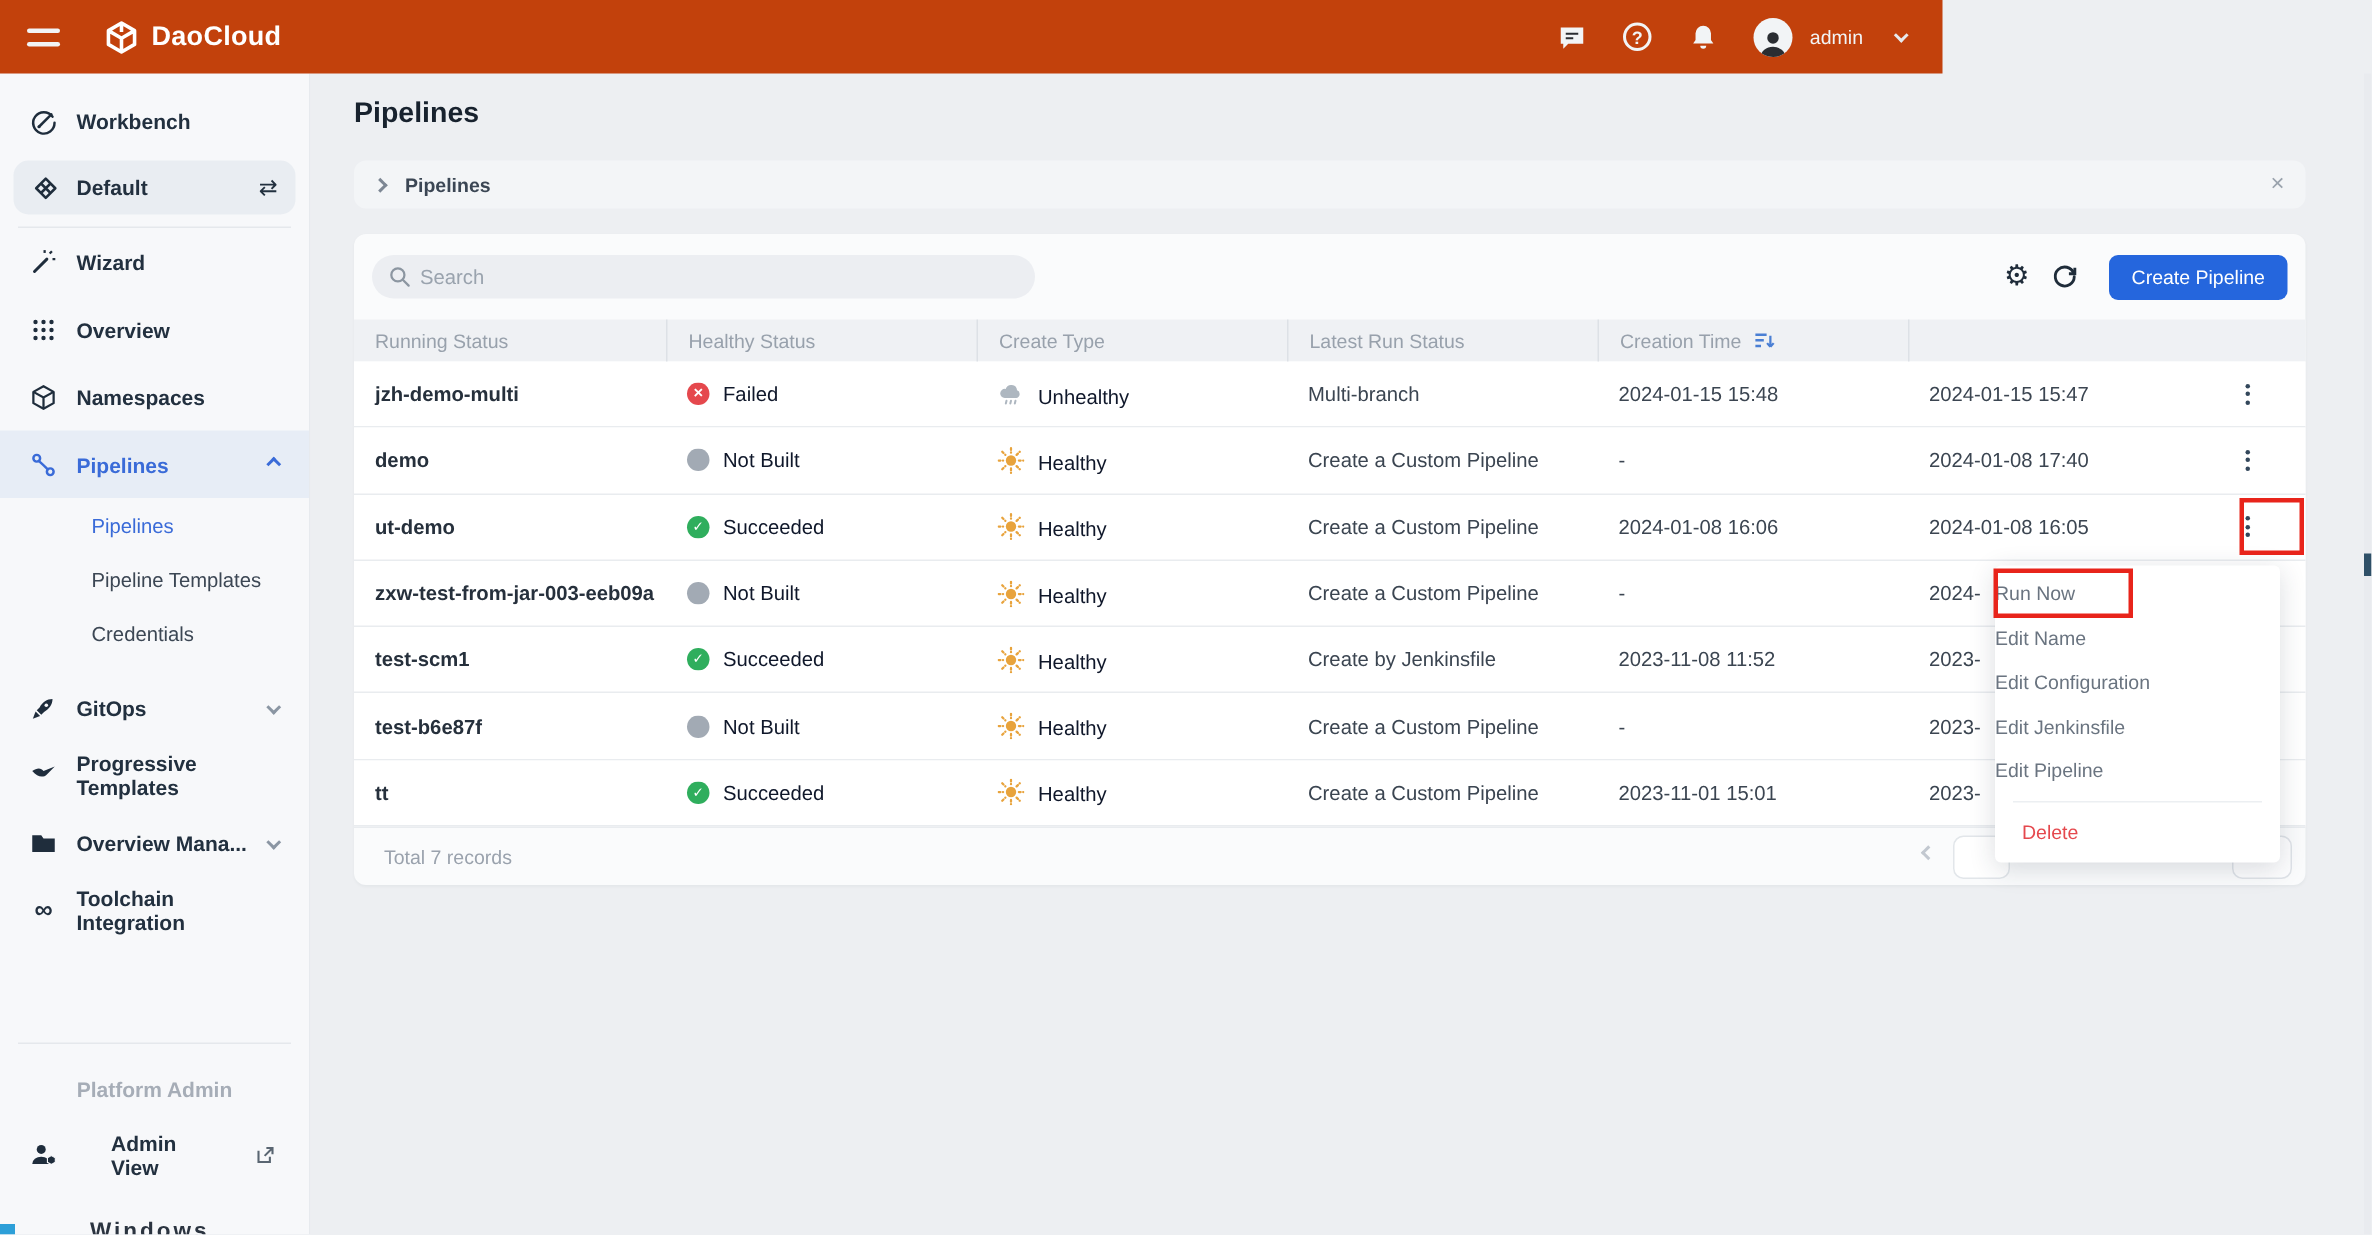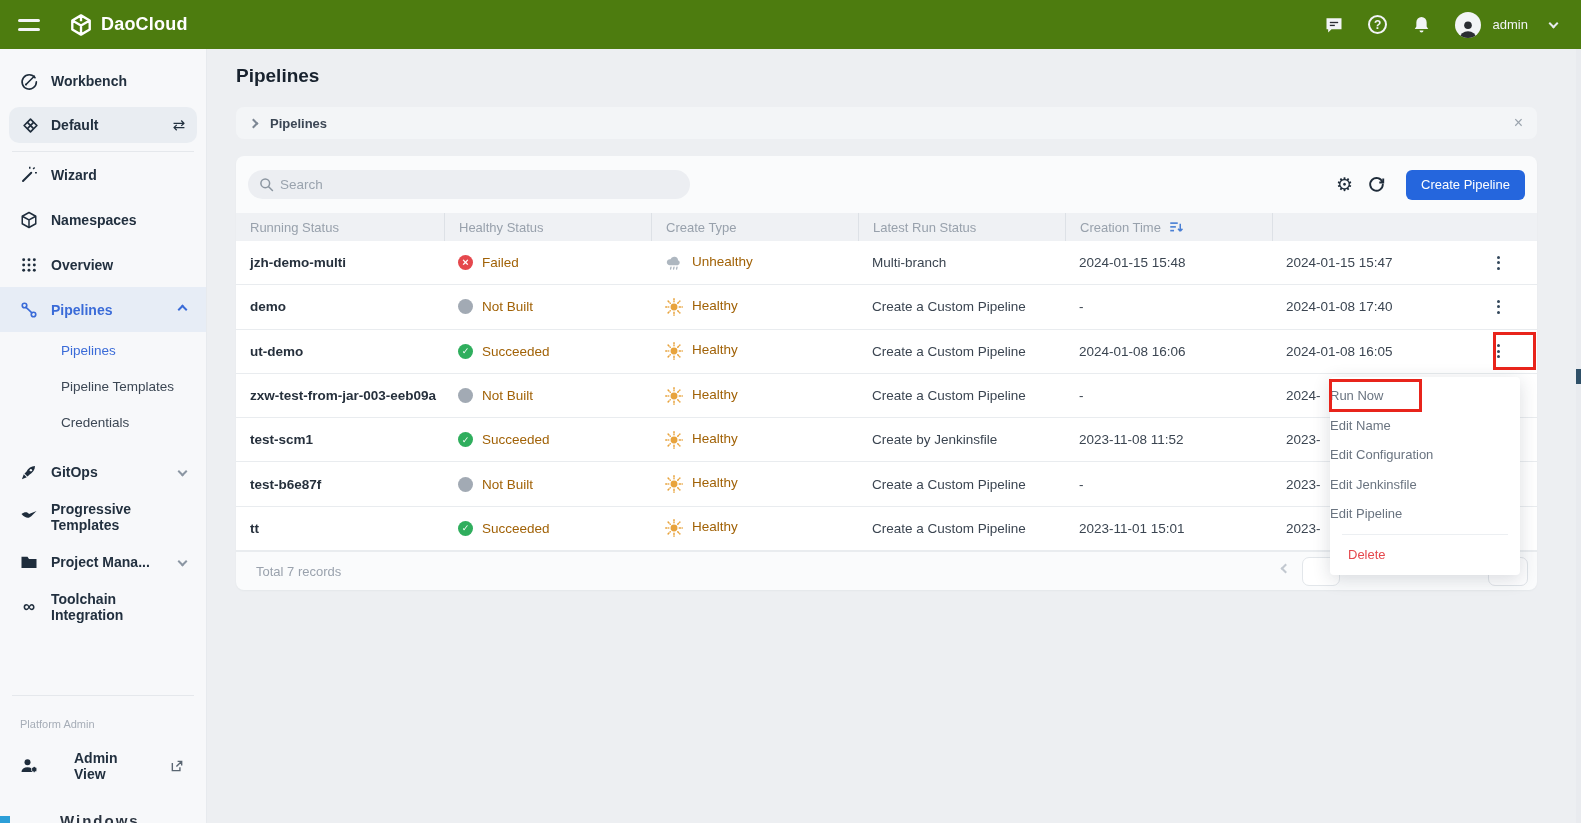--- a/index.html
+++ b/index.html
@@ -1,21 +1,21 @@
 <!DOCTYPE html>
 <html><head>
 <meta charset="utf-8">
 <style>
   * { margin:0; padding:0; box-sizing:border-box; }
   html,body { width:1581px; height:823px; }
   body { font-family:"Liberation Sans","DejaVu Sans",sans-serif; background:#edeff2; overflow:hidden; }
   .stage { position:relative; width:1581px; height:823px; overflow:hidden; }
 
   
-  .topbar { position:absolute; left:0; top:0; width:1581px; height:49px; background:#4d7c0f; display:flex; align-items:center; z-index:30; }
+  .topbar { position:absolute; left:0; top:0; width:1295px; height:49px; background:#c2410c; display:flex; align-items:center; z-index:30; }
   .hamburger { margin-left:18px; width:22px; cursor:pointer; display:flex; flex-direction:column; gap:6px; }
   .hamburger span { display:block; height:3px; border-radius:2px; background:#f2f4f6; }
   .brand { display:flex; align-items:center; gap:9px; margin-left:30px; }
   .brand-name { color:#ffffff; font-size:18px; font-weight:bold; letter-spacing:.2px; }
   .top-right { margin-left:auto; display:flex; align-items:center; gap:22px; margin-right:24px; }
   .tb-icon { width:22px; height:22px; display:flex; align-items:center; justify-content:center; cursor:pointer; }
   .help-circle { width:19px; height:19px; border:2px solid #f2f4f6; border-radius:50%; color:#f2f4f6; font-size:12px; font-weight:bold; display:flex; align-items:center; justify-content:center; }
   .avatar { width:26px; height:26px; background:#f2f4f6; border-radius:50%; display:flex; align-items:flex-end; justify-content:center; overflow:hidden; }
   .admin-label { color:#f2f4f6; font-size:13px; margin-left:-10px; }
   .chev { display:inline-block; width:7px; height:7px; border-right:2px solid; border-bottom:2px solid; }
@@ -35,21 +35,21 @@
   .swap-glyph { margin-left:auto; font-size:15px; color:#22303f; cursor:pointer; }
   .side-div { height:1px; background:#e5e8ec; margin:8px 12px 0 12px; }
   .side-active { background:#e7edf6; }
   .side-active .lbl, .side-active .chev { color:#3a6bd8; }
   .sub-row { height:36px; padding-left:61px; font-size:13.5px; color:#3c4754; display:flex; align-items:center; cursor:pointer; }
   .sub-active { color:#3a6bd8; }
   .side-chev { margin-left:auto; color:#8b96a3; }
   .icon16 { width:18px; height:18px; flex:0 0 18px; display:flex; align-items:center; justify-content:center; }
   .inf-glyph { font-size:17px; font-weight:bold; color:#22303f; line-height:1; }
   .sidebar-bottom { position:absolute; left:0; right:0; top:638px; }
-  .pa-label { padding:22px 20px 0 20px; font-size:11px; font-weight:normal; color:#a6adb7; }
+  .pa-label { padding:22px 20px 0 20px; font-size:14px; font-weight:bold; color:#a6adb7;text-align:center; }
   .row-admin { margin-top:18px; height:36px;gap:36px; }
   .ext-ico { margin-left:2px; }
 
   
   .main { position:absolute; left:207px; top:49px; width:1374px; height:774px; }
   .page-title { position:absolute; left:29px; top:16px; font-size:19px; font-weight:bold; color:#18222e; }
   .breadcrumb { position:absolute; left:29px; top:58px; width:1301px; height:32px; background:#f3f5f7; border-radius:8px; display:flex; align-items:center; padding:0 14px; }
   .bc-chev { color:#7d8794; margin-right:13px; }
   .bc-text { font-size:13px; font-weight:600; color:#3b4654; }
   .bc-close { margin-left:auto; color:#9aa3ad; font-size:16px; cursor:pointer; line-height:1; }
@@ -63,21 +63,21 @@
   .tool-icons { margin-left:auto; display:flex; align-items:center; gap:14px; }
   .gear-glyph { font-size:19px; color:#1f2c3a; cursor:pointer; line-height:1; }
   .create-btn { margin-left:6px; width:119px; height:30px; background:#2566dd; color:#fff; border:none; border-radius:6px; font-size:13px; font-family:inherit; cursor:pointer; }
 
   .thead { height:28px; background:#eff1f4; display:grid; grid-template-columns:208px 207px 207px 207px 207px 207px 58px; align-items:center; }
   .th { font-size:13px; color:#98a1ac; padding-left:14px; border-left:1px solid #dde1e6; height:100%; display:flex; align-items:center; gap:8px; }
   .th:first-child { border-left:none; }
   .tbody .tr { height:44.3px; background:#ffffff; border-bottom:1px solid #e9ecef; display:grid; grid-template-columns:208px 207px 207px 207px 207px 207px 58px; align-items:center; }
   .td { font-size:13.5px; color:#3b4551; padding-left:14px; overflow:hidden; white-space:nowrap; }
   .td.name { font-weight:600; color:#26303c; font-size:13.5px; }
-  .td.status { display:flex; align-items:flex-start; gap:9px; color:#a16207; }
+  .td.status { display:flex; align-items:flex-end; gap:9px; color:#0f172a; }
   .dot { width:15px; height:15px; border-radius:50%; display:inline-flex; align-items:center; justify-content:center; color:#fff; font-size:11px; font-weight:bold; flex:0 0 15px; }
   .st-failed { background:#e5484d; } .st-failed::after { content:"×"; margin-top:-1px; }
   .st-succeeded { background:#2fae5d; } .st-succeeded::after { content:"✓"; font-size:9px; }
   .st-notbuilt { background:#a2aab4; }
   .sun-icon,.cloud-icon { display:none; width:18px; height:18px; flex:0 0 18px; }
   .hl-healthy .sun-icon { display:inline-flex; }
   .hl-unhealthy .cloud-icon { display:inline-flex; }
   .kebab { background:none; border:none; cursor:pointer; display:flex; flex-direction:column; gap:2.5px; padding:6px 10px; margin-left:8px; }
   .kebab i { width:3px; height:3px; border-radius:50%; background:#33475b; }
 
@@ -181,47 +181,47 @@
             <line x1="17.5" y1="4" x2="19.5" y2="2" stroke="#1f2d3c" stroke-width="2"></line>
             <line x1="20" y1="9" x2="22.5" y2="9" stroke="#1f2d3c" stroke-width="2"></line>
             <line x1="13" y1="3.5" x2="13" y2="1" stroke="#1f2d3c" stroke-width="2"></line>
           </svg>
       </span>
       <span class="lbl">Wizard</span>
     </div>
 
     <div class="side-row">
       <span class="icon16">
-        <svg width="18" height="18" viewBox="0 0 24 24">
-            <path d="M12 2 L21 7 V17 L12 22 L3 17 V7 Z" fill="none" stroke="#1f2d3c" stroke-width="2" stroke-linejoin="round"></path>
-            <path d="M3 7 L12 12 L21 7 M12 12 V22" fill="none" stroke="#1f2d3c" stroke-width="2"></path>
-          </svg>
-      </span>
-      <span class="lbl">Namespaces</span>
-    </div>
-
-    <div class="side-row">
-      <span class="icon16">
         <svg width="16" height="16" viewBox="0 0 24 24">
             <g fill="#1f2d3c">
               <circle cx="4" cy="4" r="2.2"></circle>
               <circle cx="12" cy="4" r="2.2"></circle>
               <circle cx="20" cy="4" r="2.2"></circle>
               <circle cx="4" cy="12" r="2.2"></circle>
               <circle cx="12" cy="12" r="2.2"></circle>
               <circle cx="20" cy="12" r="2.2"></circle>
               <circle cx="4" cy="20" r="2.2"></circle>
               <circle cx="12" cy="20" r="2.2"></circle>
               <circle cx="20" cy="20" r="2.2"></circle>
             </g>
           </svg>
       </span>
       <span class="lbl">Overview</span>
     </div>
 
+    <div class="side-row">
+      <span class="icon16">
+        <svg width="18" height="18" viewBox="0 0 24 24">
+            <path d="M12 2 L21 7 V17 L12 22 L3 17 V7 Z" fill="none" stroke="#1f2d3c" stroke-width="2" stroke-linejoin="round"></path>
+            <path d="M3 7 L12 12 L21 7 M12 12 V22" fill="none" stroke="#1f2d3c" stroke-width="2"></path>
+          </svg>
+      </span>
+      <span class="lbl">Namespaces</span>
+    </div>
+
     <div class="side-row side-active">
       <span class="icon16">
         <svg width="18" height="18" viewBox="0 0 24 24">
             <circle cx="6" cy="6" r="3" fill="none" stroke="#3a6bd8" stroke-width="2.2"></circle>
             <circle cx="18" cy="18" r="3" fill="none" stroke="#3a6bd8" stroke-width="2.2"></circle>
             <path d="M8 8.5 C12 12 12 12 15.8 15.8" fill="none" stroke="#3a6bd8" stroke-width="2.2" stroke-linecap="round"></path>
           </svg>
       </span>
       <span class="lbl">Pipelines</span>
       <span class="chev up side-chev"></span>
@@ -257,21 +257,21 @@
       </span>
       <span class="lbl">Progressive Templates</span>
     </div>
 
     <div class="side-row">
       <span class="icon16">
         <svg width="18" height="18" viewBox="0 0 24 24">
             <path d="M2 5 h8 l2 3 h10 v12 H2 Z" fill="#1f2d3c"></path>
           </svg>
       </span>
-      <span class="lbl">Project Mana...</span>
+      <span class="lbl">Overview Mana...</span>
       <span class="chev down side-chev"></span>
     </div>
 
     <div class="side-row">
       <span class="icon16">
           <span class="inf-glyph">∞</span>
         </span>
       <span class="lbl">Toolchain Integration</span>
     </div>
 

